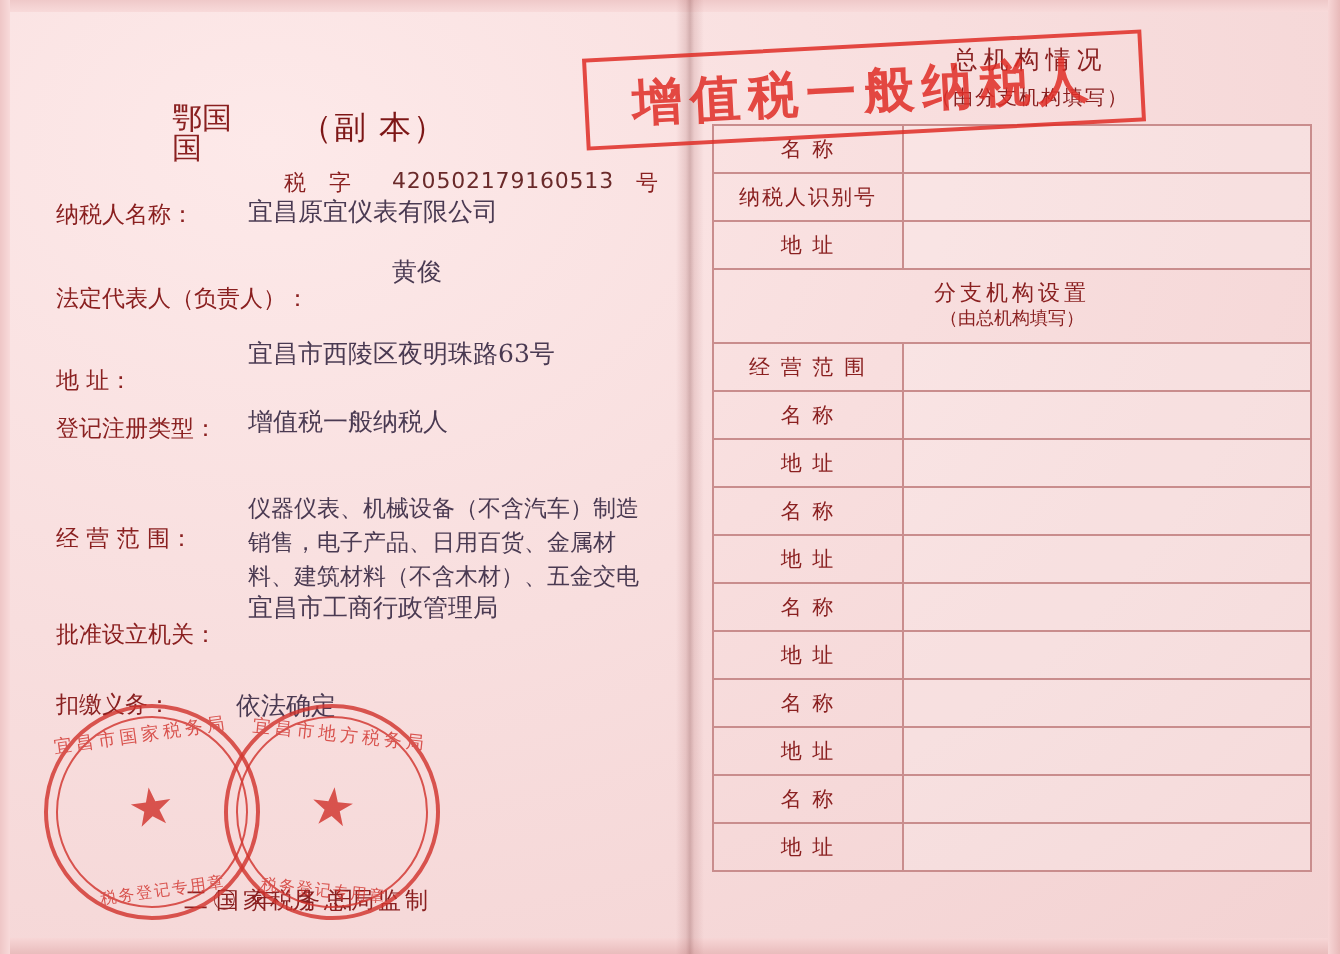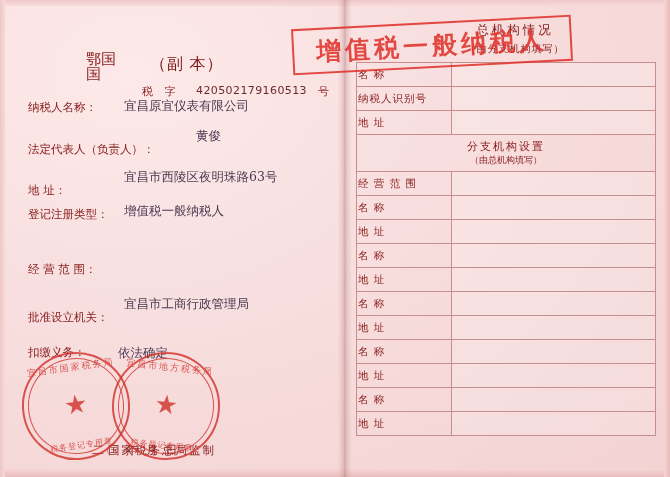--- a/index.html
+++ b/index.html
@@ -106,21 +106,21 @@
   .rheader .h2{font-size:10px;letter-spacing:1px;margin-top:3px;}
 
   .rtable{
     position:absolute;left:6px;top:62px;width:300px;
     border-collapse:collapse;
   }
   .rtable td{
     border:1px solid #c98d8d;height:21px;font-size:10.5px;color:#8a2020;
     font-family:"DejaVu Serif","Liberation Serif",serif;
   }
-  .rtable td.lab{width:92px;letter-spacing:1px;background:transparent;}
+  .rtable td.lab{width:92px;text-align:center;letter-spacing:1px;background:transparent;}
   .rtable td.val{background:rgba(255,255,255,.18);}
   .rtable td.section{
     text-align:center;height:34px;line-height:1.35;letter-spacing:2px;font-size:11px;
   }
   .rtable td.section small{display:block;font-size:9px;letter-spacing:0;}
   .nowrapline{white-space:nowrap;}
 </style>
 </head>
 <body>
 
@@ -150,20 +150,21 @@
     <div class="row-label" style="top:142px">法定代表人（负责人）：</div>
     <div class="row-value" style="top:128px;left:196px">黄俊</div>
 
     <div class="row-label" style="top:183px">地          址：</div>
     <div class="row-value" style="top:169px">宜昌市西陵区夜明珠路63号</div>
 
     <div class="row-label" style="top:207px">登记注册类型：</div>
     <div class="row-value" style="top:203px">增值税一般纳税人</div>
 
     <div class="row-label" style="top:262px">经 营 范 围：</div>
+    <div class="row-value multi" style="top:246px">仪器仪表、机械设备（不含汽车）制造销售，电子产品、日用百货、金属材料、建筑材料（不含木材）、五金交电</div>
 
     <div class="row-label" style="top:310px">批准设立机关：</div>
     <div class="row-value" style="top:296px">宜昌市工商行政管理局</div>
 
     <div class="row-label" style="top:345px">扣缴义务：</div>
     <div class="row-value" style="top:345px;left:118px">依法确定</div>
 
     <div class="date-line">二〇       年       月       日</div>
     <div class="issuer">国家税务总局监制</div>
 

